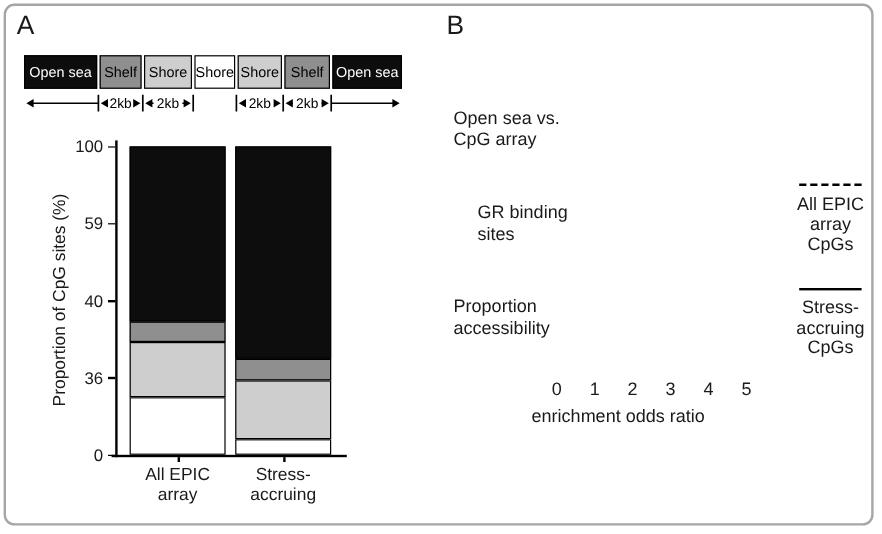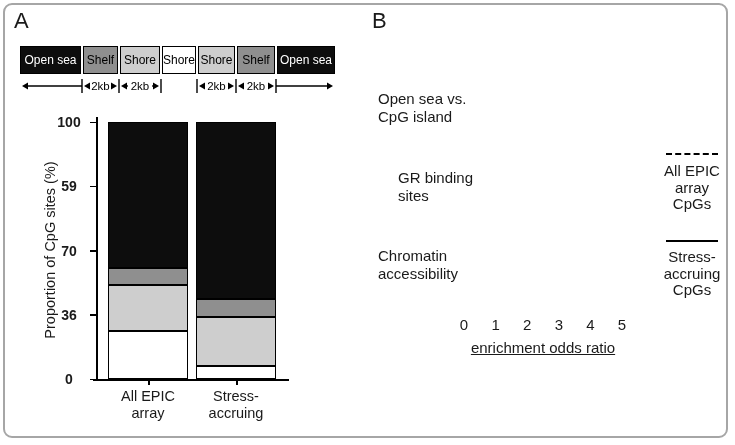--- a/index.html
+++ b/index.html
@@ -20,34 +20,34 @@
   .genome-seg{
     box-sizing:border-box;border:1px solid #000;height:28px;
     display:flex;align-items:center;justify-content:center;
     font-size:12px;line-height:12px;flex:0 0 auto;
   }
   .ylab{
     position:absolute;left:-85px;top:242px;width:270px;text-align:center;
     font-size:14.5px;transform:rotate(-90deg);transform-origin:50% 50%;
   }
   .xlab{
-    position:absolute;left:443px;top:339px;width:200px;text-align:center;font-size:15px;text-decoration:underline;
+    position:absolute;left:443px;top:339px;width:200px;text-align:left;font-size:15px;
   }
   .rowlab{
     position:absolute;font-size:15px;line-height:18px;white-space:pre-line;
   }
   .xtick{
     position:absolute;width:24px;text-align:center;font-size:15px;top:316px;
   }
   .catlab{
     position:absolute;width:110px;text-align:center;font-size:14.5px;line-height:17px;
     white-space:pre-line;top:388px;
   }
   .ytick-label{
-    position:absolute;width:34px;text-align:center;font-size:14px;font-weight:bold;
+    position:absolute;width:34px;text-align:right;font-size:14px;
   }
   .legend-text{
     position:absolute;width:84px;text-align:center;font-size:15px;line-height:16.5px;
     white-space:pre-line;
   }
 </style>
 </head>
 <body>
 
 <div id="fig">
@@ -100,21 +100,21 @@
 
   <div id="bar-chart">
     <div class="ylab">Proportion of CpG sites (%)</div>
   <div style="position: absolute; left: 96px; top: 117px; width: 2px; height: 264px; background: rgb(0, 0, 0);"></div>
       <div style="position: absolute; left: 93px; top: 379px; width: 196px; height: 2px; background: rgb(0, 0, 0);"></div>
       <div style="position: absolute; left: 90px; top: 378.5px; width: 6px; height: 1.6px; background: rgb(0, 0, 0);"></div>
       <div class="ytick-label" style="position: absolute; left: 52px; top: 371px;">0</div>
       <div style="position: absolute; left: 90px; top: 314.25px; width: 6px; height: 1.6px; background: rgb(0, 0, 0);"></div>
       <div class="ytick-label" style="position: absolute; left: 52px; top: 306.75px;">36</div>
       <div style="position: absolute; left: 90px; top: 250px; width: 6px; height: 1.6px; background: rgb(0, 0, 0);"></div>
-      <div class="ytick-label" style="position: absolute; left: 52px; top: 242.5px;">70</div>
+      <div class="ytick-label" style="position: absolute; left: 52px; top: 242.5px;">40</div>
       <div style="position: absolute; left: 90px; top: 185.75px; width: 6px; height: 1.6px; background: rgb(0, 0, 0);"></div>
       <div class="ytick-label" style="position: absolute; left: 52px; top: 178.25px;">59</div>
       <div style="position: absolute; left: 90px; top: 121.5px; width: 6px; height: 1.6px; background: rgb(0, 0, 0);"></div>
       <div class="ytick-label" style="position: absolute; left: 52px; top: 114px;">100</div>
       <div style="position: absolute; left: 108px; top: 331.455px; width: 80px; height: 47.545px; background: rgb(255, 255, 255); border: 1px solid rgb(0, 0, 0); box-sizing: border-box;"></div>
       <div style="position: absolute; left: 108px; top: 285.195px; width: 80px; height: 46.26px; background: rgb(206, 206, 206); border: 1px solid rgb(0, 0, 0); box-sizing: border-box;"></div>
       <div style="position: absolute; left: 108px; top: 268.49px; width: 80px; height: 16.705px; background: rgb(143, 143, 143); border: 1px solid rgb(0, 0, 0); box-sizing: border-box;"></div>
       <div style="position: absolute; left: 108px; top: 122px; width: 80px; height: 146.49px; background: rgb(13, 13, 13); border: 1px solid rgb(0, 0, 0); box-sizing: border-box;"></div>
       <div style="position: absolute; left: 148px; top: 381px; width: 1.5px; height: 4px; background: rgb(0, 0, 0);"></div>
       <div class="catlab" style="position: absolute; left: 93px;">All EPIC
@@ -156,24 +156,24 @@
       <point-estimate></point-estimate>
       <error-bar-line></error-bar-line>
       <error-bar-cap></error-bar-cap>
       <error-bar-cap></error-bar-cap>
       <point-estimate></point-estimate>
     </svg>
 
   <div id="forest-labels">
     <div class="xlab">enrichment odds ratio</div>
   <div class="rowlab" style="position: absolute; left: 378px; top: 90px; width: 100px;">Open sea vs.
-CpG island</div>
+CpG array</div>
       <div class="rowlab" style="position: absolute; left: 398px; top: 169px; width: 100px;">GR binding
 sites</div>
-      <div class="rowlab" style="position: absolute; left: 378px; top: 247px; width: 100px;">Chromatin
+      <div class="rowlab" style="position: absolute; left: 378px; top: 247px; width: 100px;">Proportion
 accessibility</div>
       <div class="xtick" style="position: absolute; left: 452px;">0</div>
       <div class="xtick" style="position: absolute; left: 483.6px;">1</div>
       <div class="xtick" style="position: absolute; left: 515.2px;">2</div>
       <div class="xtick" style="position: absolute; left: 546.8px;">3</div>
       <div class="xtick" style="position: absolute; left: 578.4px;">4</div>
       <div class="xtick" style="position: absolute; left: 610px;">5</div>
     </div>
 
   <div id="forest-legend">

